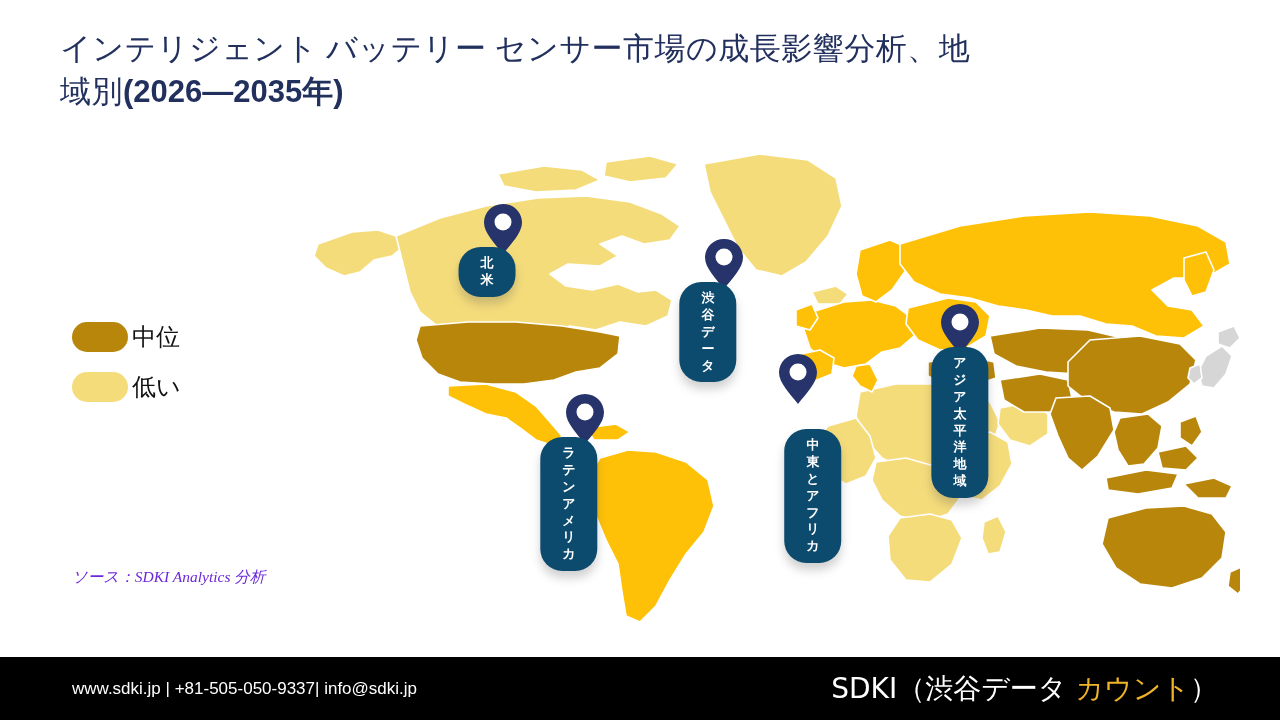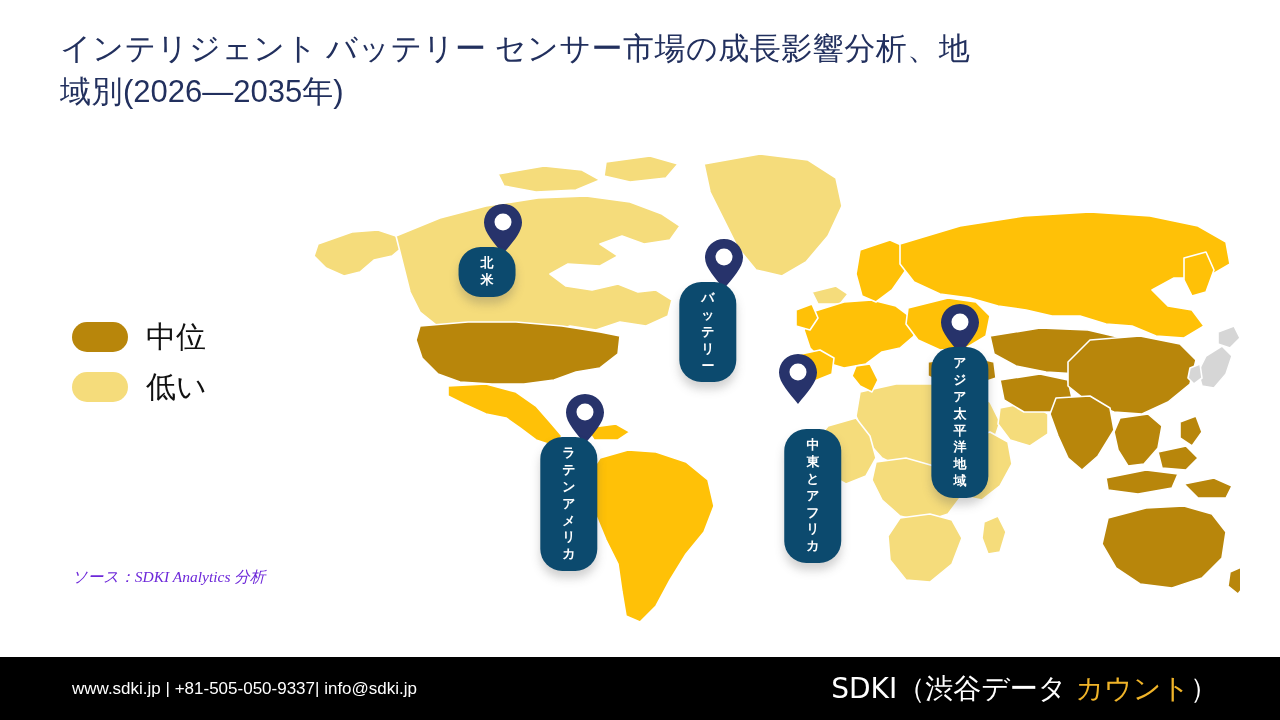--- a/index.html
+++ b/index.html
@@ -22,21 +22,21 @@
     top: 28px;
     width: 1140px;
     color: #22305e;
     font-family: "Liberation Serif", "DejaVu Serif", serif;
     font-size: 31px;
     line-height: 1.38;
     letter-spacing: 0.5px;
   }
   #title-block .ttl-main { font-weight: 400; }
   #title-block .ttl-bold {
-    font-weight: 400;
+    font-weight: 700;
     font-family: "Liberation Sans", "DejaVu Sans", sans-serif;
     letter-spacing: 0;
   }
 
   
   #legend {
     position: absolute;
     left: 72px;
     top: 312px;
     width: 210px;
@@ -46,22 +46,22 @@
     align-items: center;
     height: 50px;
   }
   .legend-swatch {
     width: 56px;
     height: 30px;
     border-radius: 15px;
     flex: 0 0 auto;
   }
   .legend-label {
-    margin-left: 18px;
-    font-size: 30px;
+    margin-left: 4px;
+    font-size: 24px;
     color: #111111;
     font-family: "DejaVu Sans", "Liberation Sans", sans-serif;
     line-height: 1;
   }
 
   
   #source-note {
     position: absolute;
     left: 72px;
     top: 567px;
@@ -251,21 +251,21 @@
     <span class="pin-chip off-left">北米</span>
   </div>
 
   <div class="pin" style="left:424px; top:150px;">
     <span class="pin-head">
       <svg viewBox="0 0 40 52">
           <path d="M20 1 C9 1 1 9.6 1 19.6 C1 30 12 41 20 51 C28 41 39 30 39 19.6 C39 9.6 31 1 20 1 Z" fill="#27336b"></path>
           <circle cx="20" cy="19" r="8.5" fill="#ffffff"></circle>
         </svg>
     </span>
-    <span class="pin-chip off-left">バッテリー</span>
+    <span class="pin-chip off-left">渋谷データ</span>
   </div>
 
   <div class="pin" style="left:660px; top:215px;">
     <span class="pin-head">
       <svg viewBox="0 0 40 52">
           <path d="M20 1 C9 1 1 9.6 1 19.6 C1 30 12 41 20 51 C28 41 39 30 39 19.6 C39 9.6 31 1 20 1 Z" fill="#27336b"></path>
           <circle cx="20" cy="19" r="8.5" fill="#ffffff"></circle>
         </svg>
     </span>
     <span class="pin-chip">アジア太平洋

